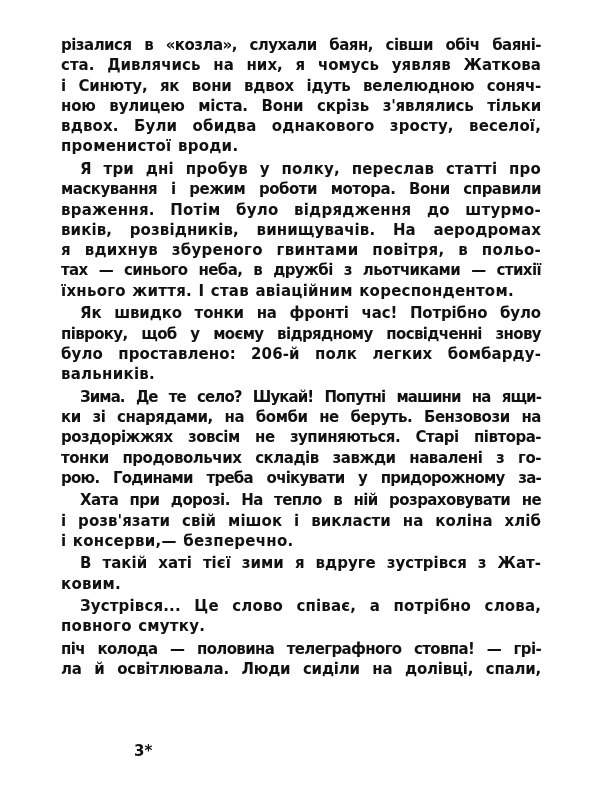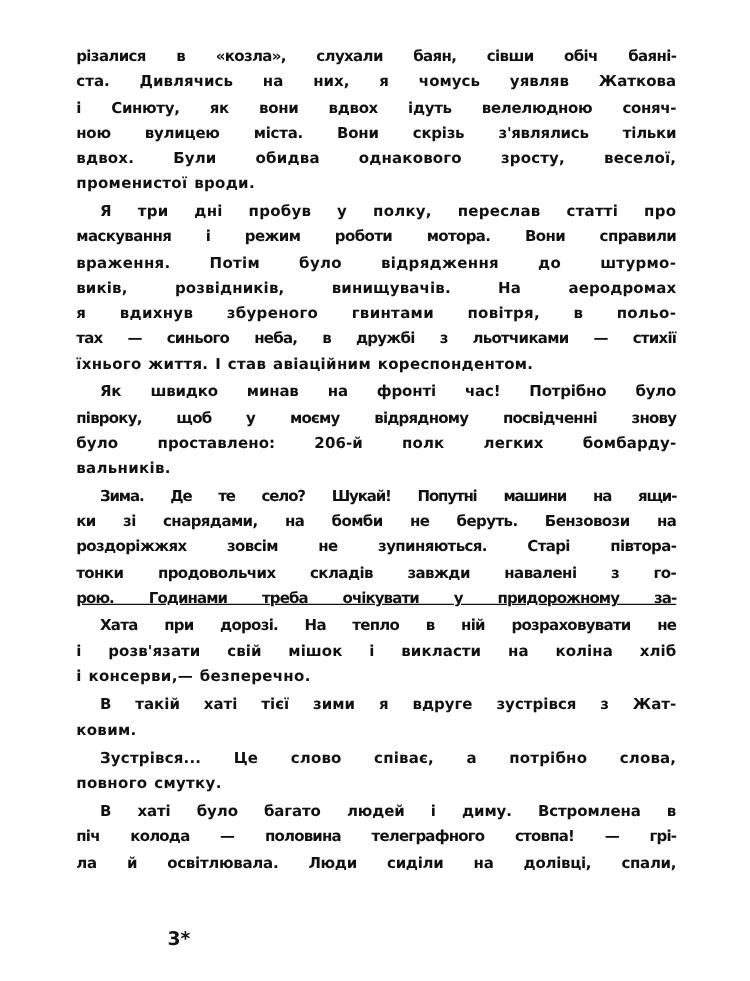--- a/index.html
+++ b/index.html
@@ -13,21 +13,21 @@
       position: relative;
       overflow: hidden;
     }
     .page {
       position: absolute;
       left: 61px;
       top: 35px;
       width: 480px;
       color: #111111;
       font-family: "DejaVu Sans", sans-serif;
-      font-size: 12px;
+      font-size: 15px;
       font-weight: 600;
       line-height: 20.3px;
       letter-spacing: 0.25px;
       word-spacing: 1px;
     }
     .para {
       margin: 0 0 2.2px 0;
       text-indent: 19px;
       text-align: justify;
       text-align-last: left;
@@ -83,51 +83,50 @@
     <span class="line indent" style="display: block;"><span style="white-space: nowrap; letter-spacing: 0.190972px;">Я три дні пробув у полку, переслав статті про</span></span>
     <span class="line" style="display: block;"><span style="white-space: nowrap; letter-spacing: -0.499003px;">маскування і режим роботи мотора. Вони справили</span></span>
     <span class="line" style="display: block;"><span style="white-space: nowrap;">враження. Потім було відрядження до штурмо-</span></span>
     <span class="line" style="display: block;"><span style="white-space: nowrap; letter-spacing: 0.102582px;">виків, розвідників, винищувачів. На аеродромах</span></span>
     <span class="line" style="display: block;"><span style="white-space: nowrap; letter-spacing: 0.249321px;">я вдихнув збуреного гвинтами повітря, в польо-</span></span>
     <span class="line" style="display: block;"><span style="white-space: nowrap; letter-spacing: -0.598437px;">тах — синього неба, в дружбі з льотчиками — стихії</span></span>
     <span class="line last">їхнього життя. І став авіаційним кореспондентом.</span>
   </div>
 
   <div class="para">
-    <span class="line indent" style="display: block;"><span style="white-space: nowrap; letter-spacing: -0.152344px;">Як швидко минав на фронті час! Потрібно було</span></span>
+    <span class="line indent" style="display: block;"><span style="white-space: nowrap; letter-spacing: -0.152344px;">Як швидко тонки на фронті час! Потрібно було</span></span>
     <span class="line" style="display: block;"><span style="white-space: nowrap; letter-spacing: -0.641901px;">півроку, щоб у моєму відрядному посвідченні знову</span></span>
     <span class="line" style="display: block;"><span style="white-space: nowrap; letter-spacing: 0.0871528px;">було проставлено: 206-й полк легких бомбарду-</span></span>
     <span class="line last">вальників.</span>
   </div>
 
   <div class="para">
     <span class="line indent" style="display: block;"><span style="white-space: nowrap; letter-spacing: -0.924867px;">Зима. Де те село? Шукай! Попутні машини на ящи-</span></span>
     <span class="line" style="display: block;"><span style="white-space: nowrap; letter-spacing: -0.467474px;">ки зі снарядами, на бомби не беруть. Бензовози на</span></span>
     <span class="line" style="display: block;"><span style="white-space: nowrap; letter-spacing: -0.506378px;">роздоріжжях зовсім не зупиняються. Старі півтора-</span></span>
     <span class="line" style="display: block;"><span style="white-space: nowrap; letter-spacing: -0.464518px; margin-top: 44px;">тонки продовольчих складів завжди навалені з го-</span></span>
-    <span class="line" style="display: block; text-decoration: underline;"><span style="white-space: nowrap; letter-spacing: -0.742188px;">рою. Годинами треба очікувати у придорожному за-</span></span>
+    <span class="line" style="display: block;"><span style="white-space: nowrap; letter-spacing: -0.742188px;">рою. Годинами треба очікувати у придорожному за-</span></span>
   </div>
 
   <div class="para">
     <span class="line indent" style="display: block;"><span style="white-space: nowrap; letter-spacing: -0.58431px;">Хата при дорозі. На тепло в ній розраховувати не</span></span>
     <span class="line" style="display: block;"><span style="white-space: nowrap; letter-spacing: 0.0446429px;">і розв'язати свій мішок і викласти на коліна хліб</span></span>
     <span class="line last">і консерви,— безперечно.</span>
   </div>
 
   <div class="para">
     <span class="line indent" style="display: block;"><span style="white-space: nowrap; letter-spacing: 0.00325521px;">В такій хаті тієї зими я вдруге зустрівся з Жат-</span></span>
     <span class="line last">ковим.</span>
   </div>
 
   <div class="para">
     <span class="line indent" style="display: block;"><span style="white-space: nowrap; letter-spacing: 0.147606px;">Зустрівся... Це слово співає, а потрібно слова,</span></span>
     <span class="line last">повного смутку.</span>
   </div>
 
   <div class="para">
-    <span class="line indent" style="display: block;"><span style="white-space: nowrap; letter-spacing: -0.0930556px;">В хаті було багато людей і диму. Встромлена в</span></span>
     <span class="line" style="display: block;"><span style="white-space: nowrap; letter-spacing: -0.639349px;">піч колода — половина телеграфного стовпа! — грі-</span></span>
     <span class="line" style="display: block;"><span style="white-space: nowrap; letter-spacing: -0.230469px;">ла й освітлювала. Люди сиділи на долівці, спали,</span></span>
   </div>
 </div>
 
 <div class="footer-left">3*</div>
 <div class="footer-right">35</div>
 
 </body></html>

